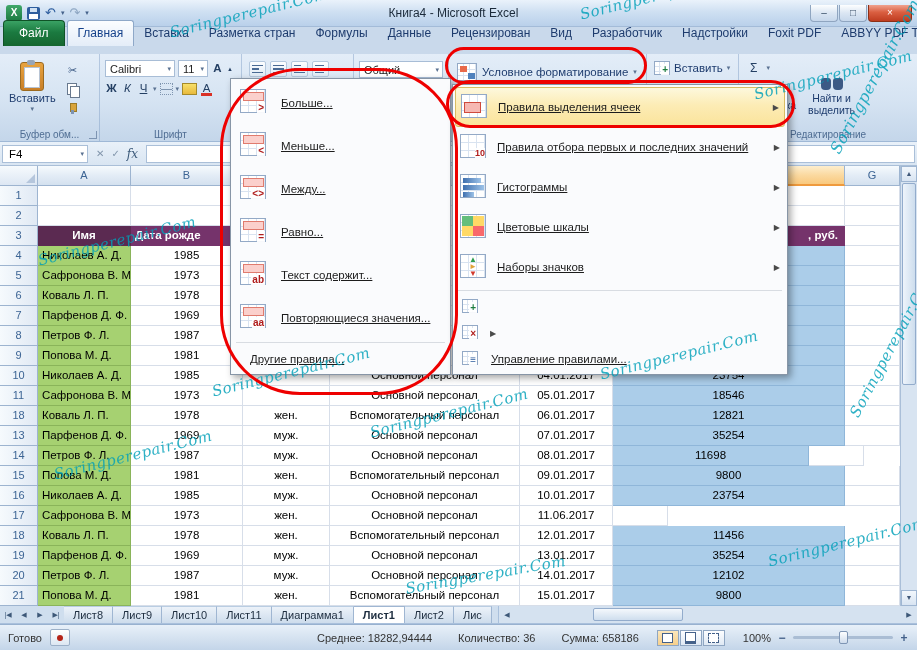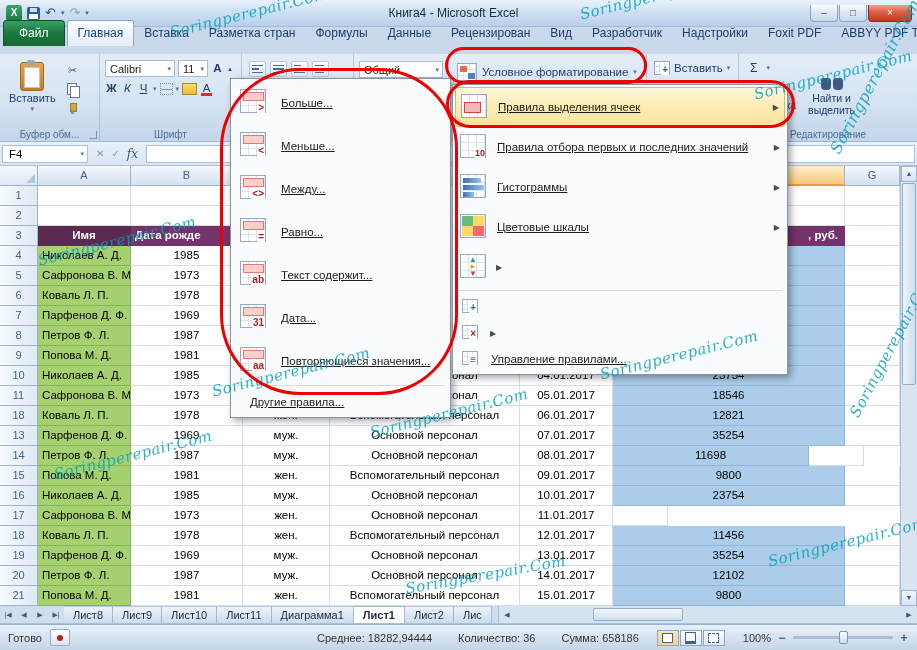--- a/index.html
+++ b/index.html
@@ -551,21 +551,21 @@
         <div class="c ctr" style="width: 93px;">10.01.2017</div>
         <div class="c blue" style="width: 232px;">23754</div>
         <div class="c" style="width: 55px;"></div>
       </div>
       <div class="grow">
         <div class="gut">17</div>
         <div class="c green" style="width: 93px;">Сафронова В. М.</div>
         <div class="c ctr" style="width: 112px;">1973</div>
         <div class="c ctr" style="width: 87px;">жен.</div>
         <div class="c ctr" style="width: 190px;">Основной персонал</div>
-        <div class="c ctr" style="width: 93px;">11.01.2017</div>
+        <div class="c ctr" style="width: 93px;">11.06.2017</div>
         <div class="c" style="width: 55px;"></div>
       </div>
       <div class="grow">
         <div class="gut">18</div>
         <div class="c green" style="width: 93px;">Коваль Л. П.</div>
         <div class="c ctr" style="width: 112px;">1978</div>
         <div class="c ctr" style="width: 87px;">жен.</div>
         <div class="c ctr" style="width: 190px;">Вспомогательный персонал</div>
         <div class="c ctr" style="width: 93px;">12.01.2017</div>
         <div class="c blue" style="width: 232px;">11456</div>
@@ -682,20 +682,21 @@
         <span class="mlabel">Гистограммы</span>
         <span class="marrow">▶</span>
       </div>
       <div class="mitem">
         <span class="micon"><span class="gridicon"><i class="gi-q" style="left: 1px; top: 1px; background: rgb(99, 190, 123);"></i><i class="gi-q" style="left: 12px; top: 1px; background: rgb(255, 217, 102);"></i><i class="gi-q" style="left: 1px; top: 11px; background: rgb(255, 217, 102);"></i><i class="gi-q" style="left: 12px; top: 11px; background: rgb(248, 105, 107);"></i></span></span>
         <span class="mlabel">Цветовые шкалы</span>
         <span class="marrow">▶</span>
       </div>
       <div class="mitem">
         <span class="micon"><span class="gridicon"><i class="gi-ic" style="color: rgb(47, 158, 79); top: 1px;">▲</i><i class="gi-ic" style="color: rgb(224, 162, 58); top: 8px;">►</i><i class="gi-ic" style="color: rgb(210, 58, 46); top: 15px;">▼</i></span></span>
+        <span class="mlabel">Наборы значков</span>
         <span class="marrow">▶</span>
       </div>
       <div class="msep"></div>
       <div class="fitem">
         <span class="micon"><span class="gridicon sm"><i class="gi-glyph" style="color: rgb(29, 125, 63);">+</i></span></span>
       </div>
       <div class="fitem">
         <span class="micon"><span class="gridicon sm"><i class="gi-glyph">×</i></span></span>
         <span class="marrow">▶</span>
       </div>
@@ -718,24 +719,20 @@
         <span class="sicon"><span class="gridicon"><i class="gi-sel2"></i><i class="gi-glyph">&lt;&gt;</i></span></span>
         <span class="mlabel">Между...</span>
       </div>
       <div class="sitem">
         <span class="sicon"><span class="gridicon"><i class="gi-sel2"></i><i class="gi-glyph">=</i></span></span>
         <span class="mlabel">Равно...</span>
       </div>
       <div class="sitem">
         <span class="sicon"><span class="gridicon"><i class="gi-sel2"></i><i class="gi-glyph">ab</i></span></span>
         <span class="mlabel">Текст содержит...</span>
-      </div>
-      <div class="sitem">
-        <span class="sicon"><span class="gridicon"><i class="gi-sel2"></i><i class="gi-glyph">31</i></span></span>
-        <span class="mlabel">Дата...</span>
       </div>
       <div class="sitem">
         <span class="sicon"><span class="gridicon"><i class="gi-sel2"></i><i class="gi-glyph">aa</i></span></span>
         <span class="mlabel">Повторяющиеся значения...</span>
       </div>
       <div class="msep"></div>
       <div class="fitem subfoot">
         <span class="mlabel">Другие правила...</span>
       </div>
     </div>

